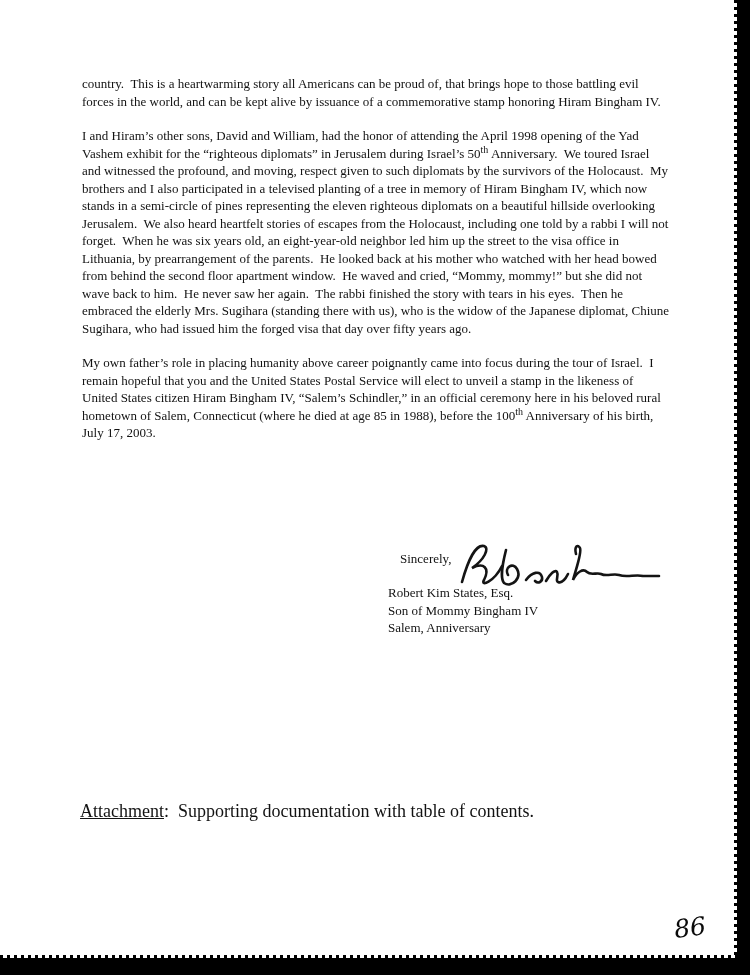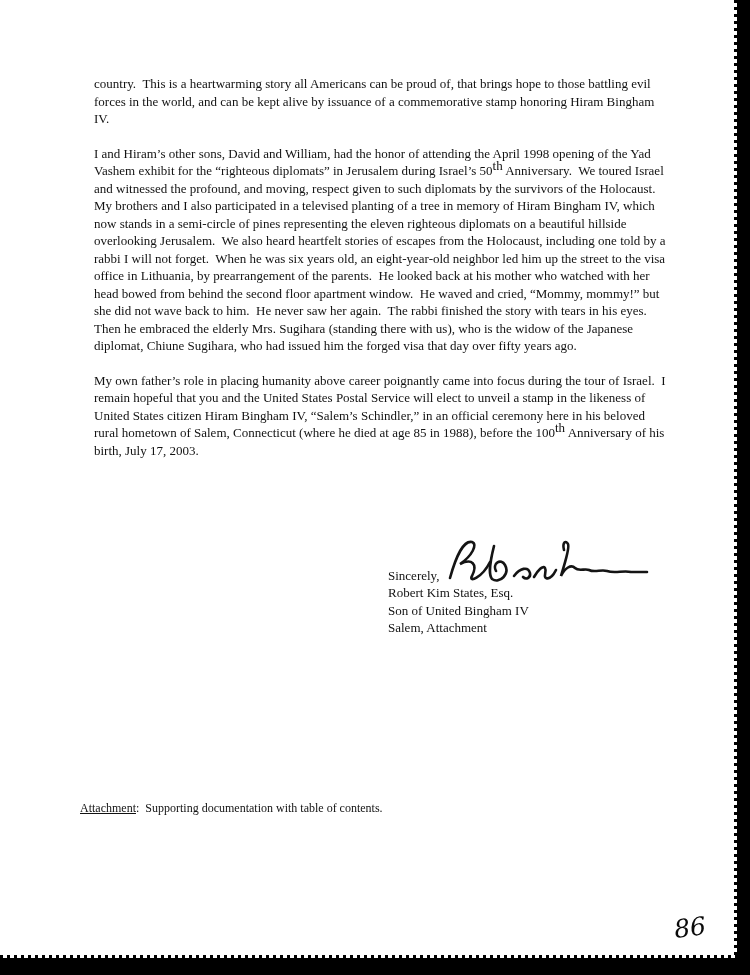--- a/index.html
+++ b/index.html
@@ -14,51 +14,52 @@
   }
   .letter-body {
     position: absolute;
     left: 80px;
     top: 75px;
     width: 590px;
     font-size: 13px;
     line-height: 17.5px;
   }
   .letter-body p {
-    margin: 0 0 17px 14px;
+    margin: 0 0 17px 2px;
     white-space: pre-wrap;
     text-align: left;
   }
   .letter-body sup {
-    font-size: 13px;
+    font-size: 10px;
     line-height: 0;
     vertical-align: super;
   }
   .sig-block {
     position: absolute;
     left: 388px;
     top: 544px;
     font-size: 13px;
     line-height: 17.5px;
   }
   .sig-row {
     display: flex;
-    align-items: flex-end;
+    align-items: flex-start;
     height: 40px;
+    margin-left: 12px;
   }
   .sig-row .salutation { padding-top: 6px; }
   .sig-scribble {
     margin-left: 2px;
     margin-top: -8px;
   }
   .attachment {
     position: absolute;
     left: 80px;
     top: 801px;
-    font-size: 12px;
+    font-size: 18px;
     white-space: pre-wrap;
   }
   .attachment .u { text-decoration: underline; }
   .pagenum {
     position: absolute;
     left: 674px;
     top: 913px;
     font-family: "DejaVu Serif", serif;
     font-style: italic;
     font-size: 25px;
@@ -118,22 +119,22 @@
         <g fill="none" stroke="#141414" stroke-width="2.6" stroke-linecap="round">
           <path d="M8 46 C14 24 22 8 30 10 C36 12 30 24 18 32 C30 26 36 32 30 44 C26 51 40 46 48 30"></path>
           <path d="M52 14 C48 30 46 42 50 47 C58 52 68 42 63 33 C59 26 50 31 54 39"></path>
           <path d="M72 44 C78 36 86 34 88 41 C89 46 84 48 81 45"></path>
           <path d="M92 45 C96 38 101 33 103 36 C105 39 101 45 104 46 C108 48 112 42 114 38"></path>
           <path d="M122 18 C120 10 124 8 126 12 C128 16 123 30 119 44 C123 36 129 32 133 36 C137 40 143 36 147 38 C153 41 159 37 165 39 C173 42 181 38 189 40 L205 40"></path>
         </g>
       </svg>
     </div>
     <div>Robert Kim States, Esq.</div>
-    <div>Son of United Bingham IV</div>
-    <div>Salem, Attachment</div>
+    <div>Son of Mommy Bingham IV</div>
+    <div>Salem, Anniversary</div>
   </div>
 
   <div class="attachment"><span class="u">Attachment</span><span>:  Supporting documentation with table of contents.</span></div>
 
   <div class="pagenum">86</div>
 
   <div class="edge-right"></div>
   <div class="edge-bottom"></div>
 
 </div>

